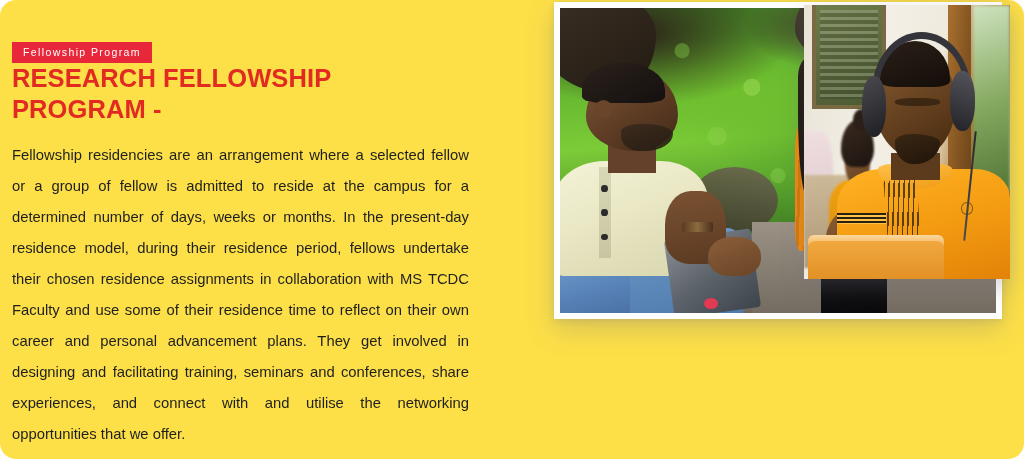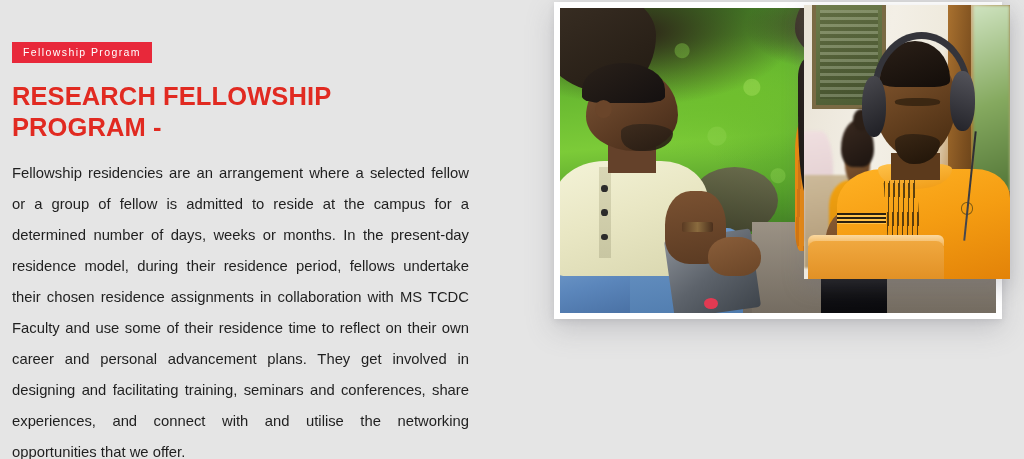--- a/index.html
+++ b/index.html
@@ -9,21 +9,22 @@
     height: 459px;
     background: #ffffff;
     font-family: "Liberation Sans", sans-serif;
     overflow: hidden;
   }
 
   #page {
     position: relative;
     width: 1024px;
     height: 459px;
-    background: #e5e5e5;
+    background: #fde047;
+    border-radius: 16px;
   }
 
   
   .text-col {
     position: absolute;
     left: 12px;
     top: 0;
     width: 458px;
     height: 459px;
   }
@@ -40,21 +41,20 @@
     line-height: 11px;
     white-space: nowrap;
   }
 
   .headline {
     color: #e12a21;
     font-size: 25.5px;
     font-weight: bold;
     line-height: 31px;
     letter-spacing: 0.1px;
-    margin-top: 18px;
     text-transform: uppercase;
   }
 
   .body-copy {
     color: #1f1f1f;
     font-size: 14.8px;
     line-height: 31px;
     text-align: justify;
     text-justify: inter-word;
     margin-top: 15px;

